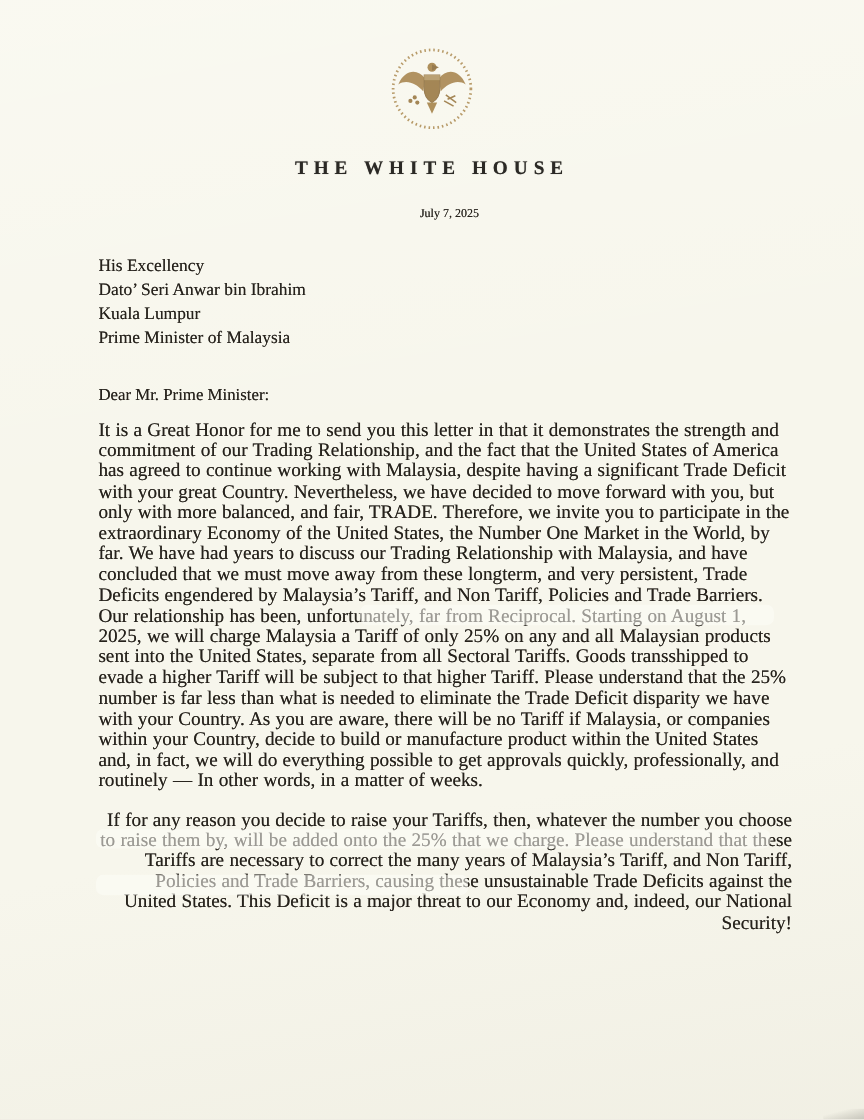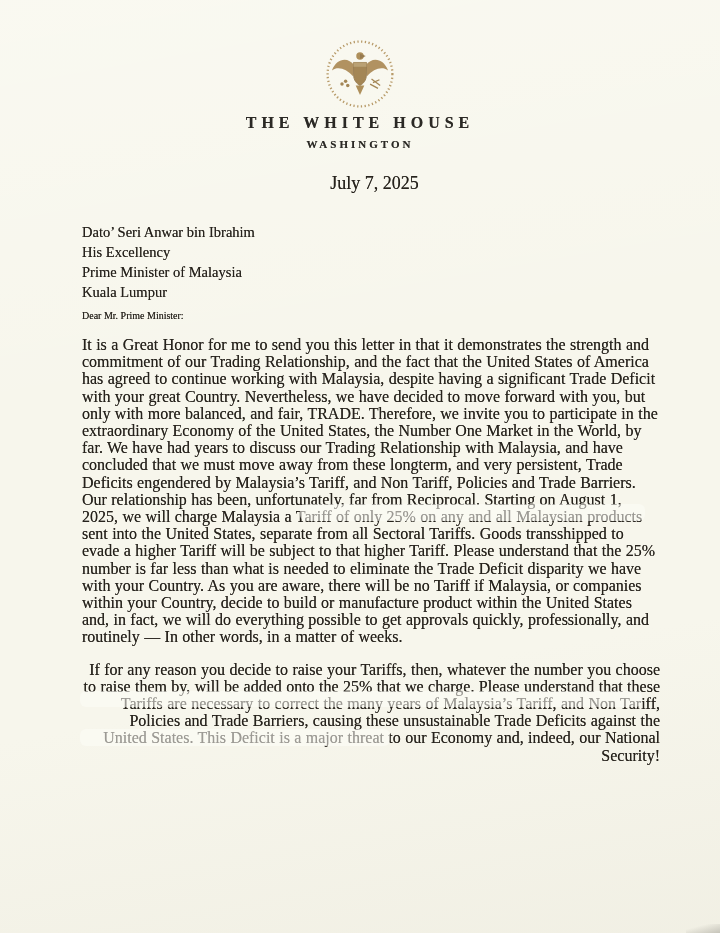--- a/index.html
+++ b/index.html
@@ -24,51 +24,51 @@
     padding-top: 38px;
     text-align: center;
   }
   .seal {
     width: 72px;
     height: 72px;
     margin: 0 auto;
     opacity: 0.92;
   }
   .wh-title {
-    margin-top: 4px;
+    margin-top: 22px;
     font-size: 16px;
     font-weight: bold;
     letter-spacing: 5px;
     color: #2b2925;
     text-shadow: 0 0 0.6px rgba(43,41,37,0.65);
   }
   .wh-sub {
     margin-top: 6px;
     font-size: 11px;
     font-weight: bold;
     letter-spacing: 3px;
     color: #2b2925;
     text-shadow: 0 0 0.5px rgba(43,41,37,0.6);
   }
   .date {
     margin-top: 23px;
     text-align: center;
-    font-size: 18px;
+    font-size: 10px;
     text-shadow: 0 0 0.5px rgba(38,34,28,0.7);
     padding-left: 29px;
   }
   .recipient {
     margin: 28px 0 0 82px;
     font-size: 14.5px;
     line-height: 20px;
     text-shadow: 0 0 0.5px rgba(38,34,28,0.7);
   }
   .salutation {
-    margin: 4px 0 0 82px;
-    font-size: 10px;
+    margin: 28px 0 0 82px;
+    font-size: 14px;
     line-height: 20px;
     text-shadow: 0 0 0.5px rgba(38,34,28,0.7);
   }
   .para {
     width: 578px;
     margin: 10px 0 0 82px;
     font-size: 16px;
     line-height: 17.2px;
     text-align: left;
     text-shadow: 0 0 0.55px rgba(38,34,28,0.72);
@@ -120,30 +120,29 @@
         <path d="M44 66 L50 79 L56 66 Z" fill="#a8874f"></path>
 
         <circle cx="30" cy="60" r="2.4" fill="#9d7d49"></circle>
         <circle cx="25" cy="64" r="2.4" fill="#9d7d49"></circle>
         <circle cx="33" cy="66" r="2.4" fill="#9d7d49"></circle>
 
         <path d="M66 57 L78 66 M68 62 L77 58 M64 64 L75 70" stroke="#9d7d49" stroke-width="1.8" fill="none"></path>
       </svg>
     </div>
     <div class="wh-title">THE WHITE HOUSE</div>
-    <div class="wh-sub">WASHINGTON</div>
   </div>
 
   <div class="date">July 7, 2025</div>
 
   <div class="recipient">
+    <div>His Excellency</div>
     <div>Dato’ Seri Anwar bin Ibrahim</div>
-    <div>His Excellency</div>
+    <div>Kuala Lumpur</div>
     <div>Prime Minister of Malaysia</div>
-    <div>Kuala Lumpur</div>
   </div>
 
   <div class="salutation">Dear Mr. Prime Minister:</div>
 
   <p class="para">It is a Great Honor for me to send you this letter in that it demonstrates the strength and commitment of our Trading Relationship, and the fact that the United States of America has agreed to continue working with Malaysia, despite having a significant Trade Deficit with your great Country. Nevertheless, we have decided to move forward with you, but only with more balanced, and fair, TRADE. Therefore, we invite you to participate in the extraordinary Economy of the United States, the Number One Market in the World, by far. We have had years to discuss our Trading Relationship with Malaysia, and have concluded that we must move away from these longterm, and very persistent, Trade Deficits engendered by Malaysia’s Tariff, and Non Tariff, Policies and Trade Barriers. Our relationship has been, unfortunately, far from Reciprocal. Starting on August 1, 2025, we will charge Malaysia a Tariff of only 25% on any and all Malaysian products sent into the United States, separate from all Sectoral Tariffs. Goods transshipped to evade a higher Tariff will be subject to that higher Tariff. Please understand that the 25% number is far less than what is needed to eliminate the Trade Deficit disparity we have with your Country. As you are aware, there will be no Tariff if Malaysia, or companies within your Country, decide to build or manufacture product within the United States and, in fact, we will do everything possible to get approvals quickly, professionally, and routinely — In other words, in a matter of weeks.</p>
   <p class="para">If for any reason you decide to raise your Tariffs, then, whatever the number you choose to raise them by, will be added onto the 25% that we charge. Please understand that these Tariffs are necessary to correct the many years of Malaysia’s Tariff, and Non Tariff, Policies and Trade Barriers, causing these unsustainable Trade Deficits against the United States. This Deficit is a major threat to our Economy and, indeed, our National Security!</p>
 
   <div class="scan-band band-1"></div>
   <div class="scan-band band-2"></div>
   <div class="scan-band band-3"></div>

